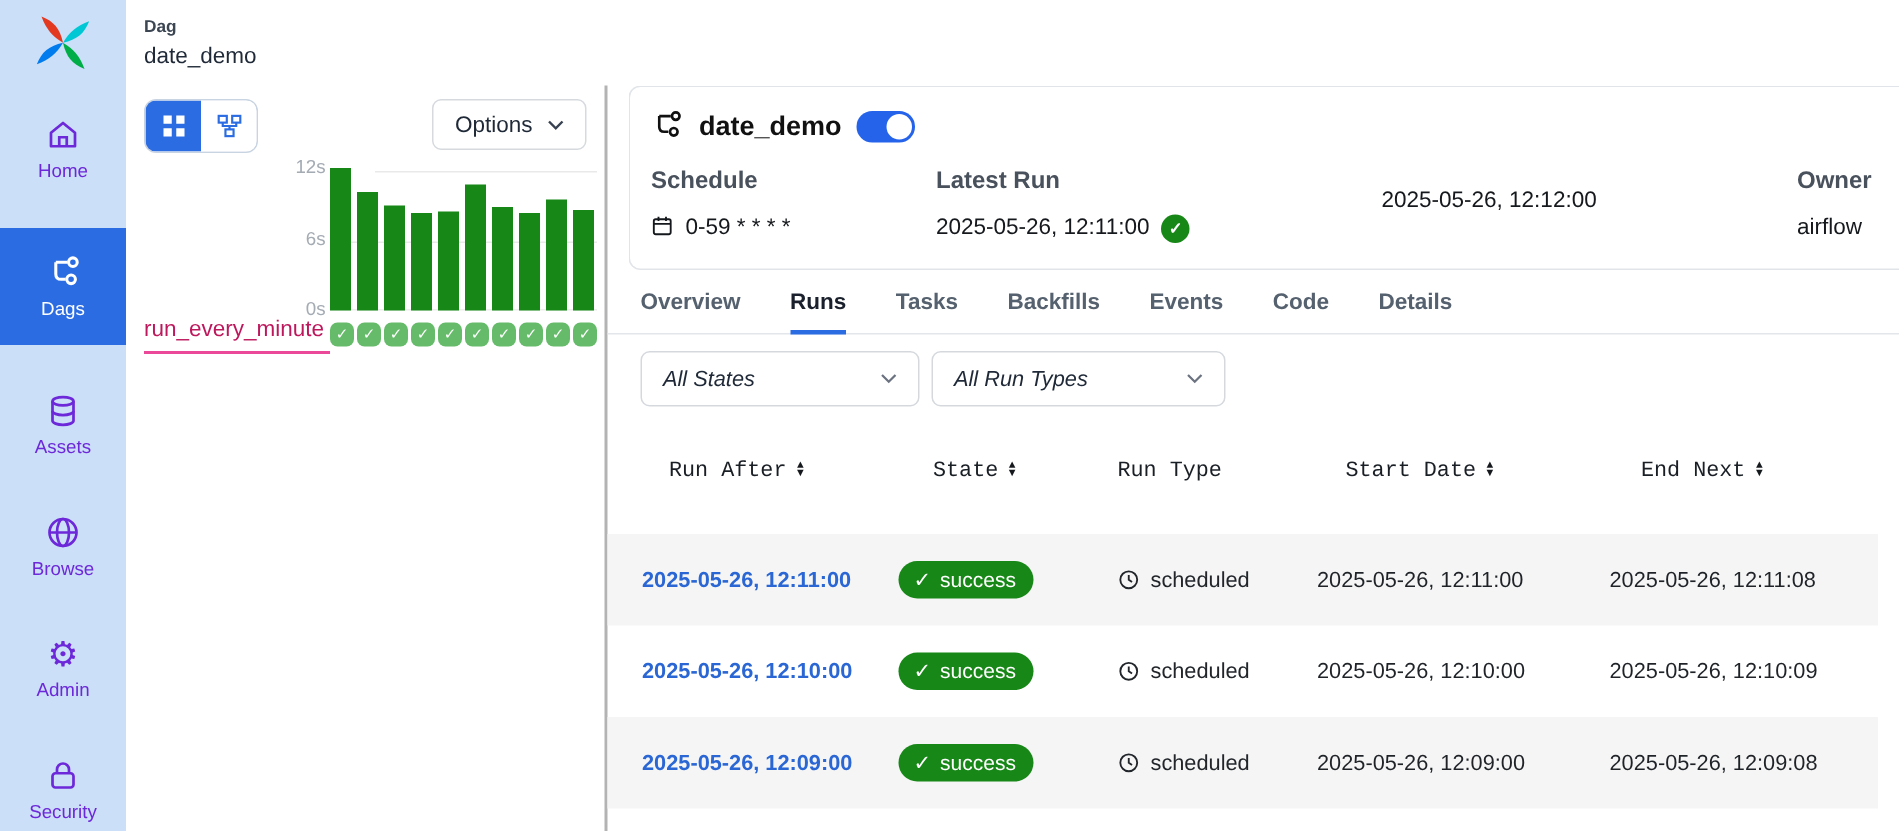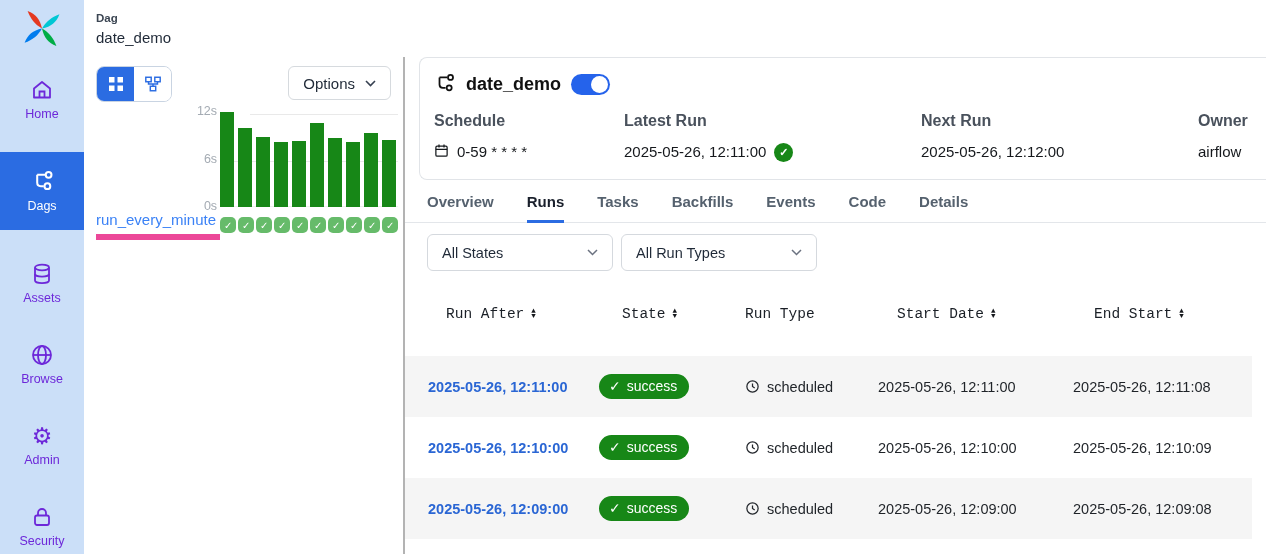--- a/index.html
+++ b/index.html
@@ -40,22 +40,22 @@
   .chart { margin-top:9px; display:grid; grid-template-columns:1fr 178px; grid-template-rows:96px auto; }
   .y-axis { position:relative; }
   .ytick { position:absolute; right:3px; font-size:12.5px; color:#a4abb3; }
   .ytick.t0 { top:-7px; } .ytick.t1 { top:41px; } .ytick.t2 { bottom:-6px; }
   .bars { position:relative; display:flex; align-items:flex-end; gap:4px; }
   .gridline { position:absolute; height:1px; background:#e9e9e9; }
   .gl-top { top:3px; left:30px; right:0; }
   .gl-mid { top:50px; left:0; right:0; }
   .gl-base { bottom:0; left:0; right:0; background:#eee; }
   .bar { width:14px; background:#178717; position:relative; z-index:1; cursor:pointer; }
-  .task-label { align-self:center; text-align:right; font-size:15px; color:#3b82f6;
-    padding:4px 4px 6px 0; border-bottom:6px solid #ec4899; }
+  .task-label { align-self:center; text-align:right; font-size:15px; color:#be185d;
+    padding:4px 4px 6px 0; border-bottom:2px solid #ec4899; }
   .checks { display:flex; gap:2px; align-items:center; padding-top:3px; }
   .check-tile { width:16px; height:16px; border-radius:5px; background:#66bb6a; color:#fff;
     font-size:10px; display:flex; align-items:center; justify-content:center; cursor:pointer; }
 
   .v-divider { width:2px; background:#b3b3b3; flex:0 0 2px; }
 
   
   .right-panel { flex:1; min-width:0; display:flex; flex-direction:column; }
   .dag-card { margin-left:14px; border:1px solid #e1e4e8; border-right:none;
     border-radius:8px 0 0 8px; padding:15px 0 17px 14px; }
@@ -72,21 +72,21 @@
   .tabs { display:flex; gap:33px; padding-left:22px; border-bottom:1px solid #e3e6ea;
     height:42px; align-items:center; margin-top:1px; }
   .tab { font-size:15px; font-weight:700; color:#55616e; height:100%; display:flex;
     align-items:center; position:relative; cursor:pointer; }
   .tab.active { color:#1a202c; }
   .tab.active::after { content:""; position:absolute; left:0; right:0; bottom:-1px; height:3px; background:#2b6ce2; }
 
   .filters { display:flex; gap:8px; padding-left:22px; margin-top:11px; }
   .select-box { height:37px; border:1px solid #d5d9de; border-radius:6px; background:#fff;
     display:flex; align-items:center; justify-content:space-between; padding:0 14px;
-    font-size:14.5px; color:#1f2937; cursor:pointer; }
+    font-size:14.5px; color:#1f2937; cursor:pointer;font-style:italic; }
   .sel-states { width:186px; } .sel-runtypes { width:196px; }
 
   .runs-table { margin-top:24px; margin-right:14px; font-size:14.5px; }
   .tgrid { display:grid; grid-template-columns:194px 146px 133px 195px 1fr; align-items:center; }
   .thead { height:38px; font-size:14.5px; color:#1a1f26; }
   .th { display:flex; align-items:center; gap:7px;font-family:Liberation Mono, monospace; }
   .th.c1 { padding-left:41px; } .th.c2 { padding-left:23px; } .th.c3 { padding-left:0; }
   .th.c4 { padding-left:19px; } .th.c5 { padding-left:21px; }
   .sort { display:flex; flex-direction:column; line-height:0.72; font-size:7.5px; color:#15181c; cursor:pointer; }
   .tbody { margin-top:23px; }
@@ -259,21 +259,20 @@
               </div>
             </div>
             <div>
               <div class="info-label">Latest Run</div>
               <div class="info-value">
                 <span>2025-05-26, 12:11:00</span>
                 <span class="check-circle">✓</span>
               </div>
             </div>
             <div>
-              <div class="info-label">Next Run</div>
               <div class="info-value">2025-05-26, 12:12:00</div>
             </div>
             <div>
               <div class="info-label">Owner</div>
               <div class="info-value">airflow</div>
             </div>
           </div>
         </div>
 
         <div class="tabs">
@@ -321,21 +320,21 @@
               <span>Run Type</span>
             </div>
             <div class="th c4">
               <span>Start Date</span>
               <span class="sort">
                   <i>▲</i>
                   <i>▼</i>
                 </span>
             </div>
             <div class="th c5">
-              <span>End Start</span>
+              <span>End Next</span>
               <span class="sort">
                   <i>▲</i>
                   <i>▼</i>
                 </span>
             </div>
           </div>
 
           <div class="tbody">
 
             <div class="tgrid trow odd">

